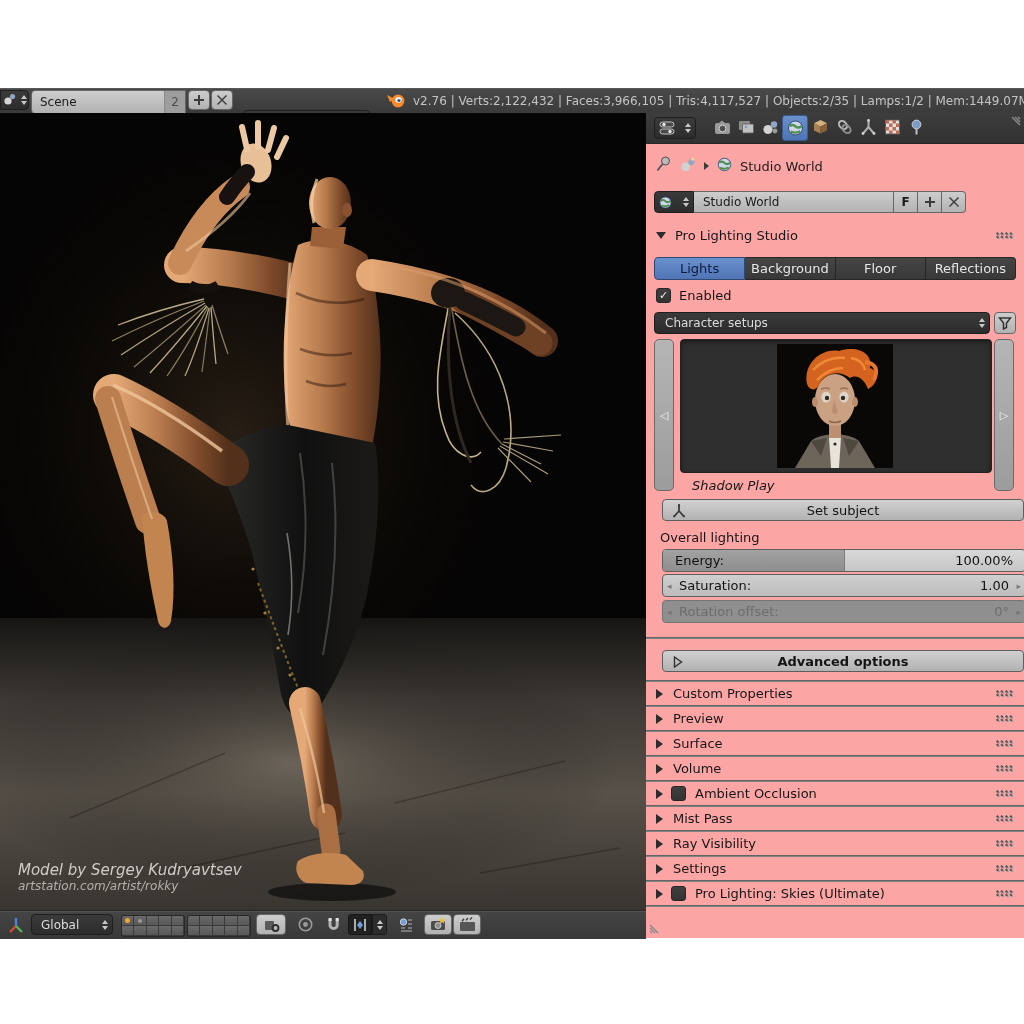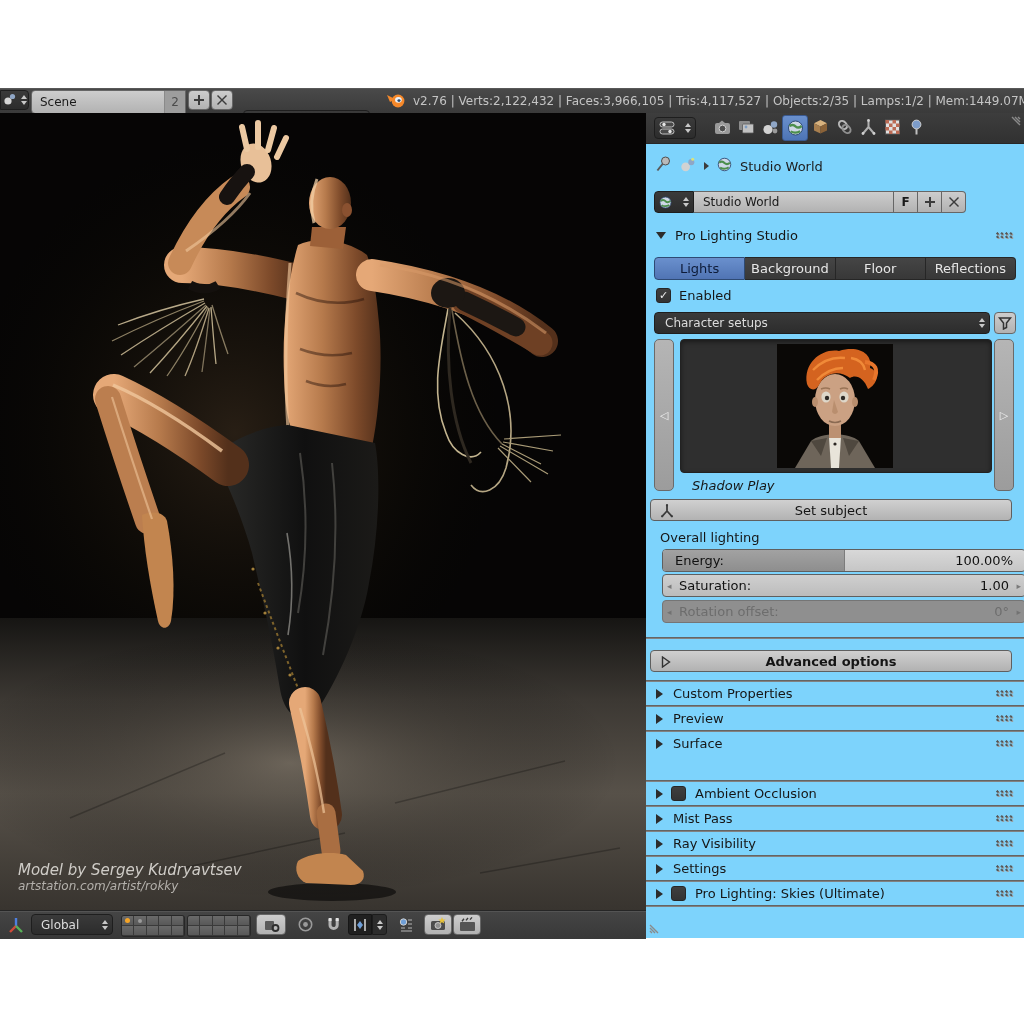--- a/index.html
+++ b/index.html
@@ -37,39 +37,39 @@
   #v3d-bar{position:absolute;left:0;top:910px;width:646px;height:28px;
            background:linear-gradient(#454545,#383838);border-top:1px solid #262626;box-shadow:inset 0 1px 0 #545454;}
   .ibtn{top:3px;height:21px;display:flex;align-items:center;justify-content:center;box-sizing:border-box;}
   .layergrid{top:4px;height:20px;display:grid;grid-template-columns:repeat(5,1fr);grid-template-rows:1fr 1fr;
              background:#2f2f2f;border:1px solid #272727;border-radius:3px;overflow:hidden;width:62px;}
   .layercell{background:linear-gradient(#6a6a6a,#585858);border-right:1px solid #3a3a3a;border-bottom:1px solid #3a3a3a;
              display:flex;align-items:center;justify-content:center;}
   .dot-or{width:5px;height:5px;border-radius:50%;background:#f5a427;}
   .dot-gr{width:4px;height:4px;border-radius:50%;background:#9a9a9a;}
   
-  #props{position:absolute;left:646px;top:113px;width:378px;height:825px;background:#7dd3fc;overflow:hidden;}
+  #props{position:absolute;left:646px;top:113px;width:378px;height:825px;background:#fca5a5;overflow:hidden;}
   #props-head{position:absolute;left:0;top:0;width:378px;height:30px;background:linear-gradient(#3d3d3d,#313131);
               border-bottom:1px solid #272727;display:flex;align-items:center;}
   .ptab{width:24px;height:24px;border-radius:3px;display:flex;align-items:center;justify-content:center;}
   .ptab.on{background:linear-gradient(#6a90cd,#4d74b6);border:1px solid #3a5a92;}
   .crumbtxt{color:#1d1d1d;font-size:13px;}
   .lbl{color:#161616;font-size:13px;}
   .panelrow{position:absolute;left:0;width:378px;height:25px;border-top:1px solid #646464;box-shadow:inset 0 1px 0 #818181;
             display:flex;align-items:center;}
   .ctri{width:0;height:0;border-top:5px solid transparent;border-bottom:5px solid transparent;border-left:7px solid #2c2c2c;margin-left:10px;}
   .otri{width:0;height:0;border-left:5px solid transparent;border-right:5px solid transparent;border-top:7px solid #2c2c2c;margin-left:10px;}
   .chk{width:15px;height:15px;border-radius:3px;background:linear-gradient(#3f3f3f,#333);border:1px solid #262626;
        display:flex;align-items:center;justify-content:center;color:#eee;font-size:11px;box-sizing:border-box;}
   .slider{position:absolute;left:16px;width:362px;height:21px;border:1px solid #5f5f5f;border-radius:4px;overflow:hidden;
           background:linear-gradient(#d8d8d8,#c6c6c6);text-align:right;}
   .slider .fill{position:absolute;left:0;top:0;bottom:0;background:linear-gradient(#a2a2a2,#8e8e8e);border-right:1px solid #7c7c7c;}
   .slider .t{position:absolute;top:0;bottom:0;display:flex;align-items:center;font-size:13px;color:#111;}
   .sarrow{position:absolute;top:0;bottom:0;display:flex;align-items:center;font-size:9px;color:rgba(0,0,0,.38);}
-  .bigbtn{position:absolute;left:4px;width:362px;height:22px;background:linear-gradient(#d0d0d0,#b2b2b2);
+  .bigbtn{position:absolute;left:16px;width:362px;height:22px;background:linear-gradient(#d0d0d0,#b2b2b2);
           border:1px solid #5f5f5f;border-radius:4px;display:flex;align-items:center;justify-content:center;
           font-size:13px;color:#141414;box-sizing:border-box;}
   .navbtn{position:absolute;width:20px;height:152px;background:linear-gradient(#b5b5b5,#9c9c9c);border:1px solid #6a6a6a;
           border-radius:5px;display:flex;align-items:center;justify-content:center;color:#f2f2f2;font-size:11px;box-sizing:border-box;}
 </style>
 </head>
 <body>
 
 <div id="stage">
 
@@ -574,20 +574,25 @@
     <div class="panelrow" style="top:592px;">
       <span class="ctri"></span>
       <span class="lbl" style="margin-left:10px;">Preview</span>
       <span class="grip" style="margin-left:auto;margin-right:10px;"></span>
     </div>
     <div class="panelrow" style="top:617px;">
       <span class="ctri"></span>
       <span class="lbl" style="margin-left:10px;">Surface</span>
       <span class="grip" style="margin-left:auto;margin-right:10px;"></span>
     </div>
+    <div class="panelrow" style="top:642px;">
+      <span class="ctri"></span>
+      <span class="lbl" style="margin-left:10px;">Volume</span>
+      <span class="grip" style="margin-left:auto;margin-right:10px;"></span>
+    </div>
     <div class="panelrow" style="top:667px;">
       <span class="ctri"></span>
       <span class="chk" style="margin-left:8px;"></span>
       <span class="lbl" style="margin-left:9px;">Ambient Occlusion</span>
       <span class="grip" style="margin-left:auto;margin-right:10px;"></span>
     </div>
     <div class="panelrow" style="top:692px;">
       <span class="ctri"></span>
       <span class="lbl" style="margin-left:10px;">Mist Pass</span>
       <span class="grip" style="margin-left:auto;margin-right:10px;"></span>

